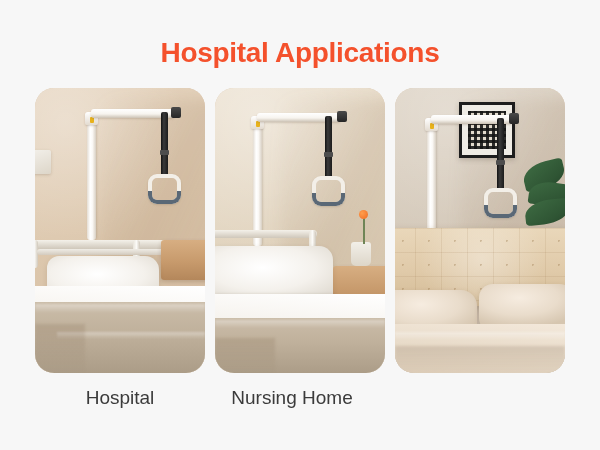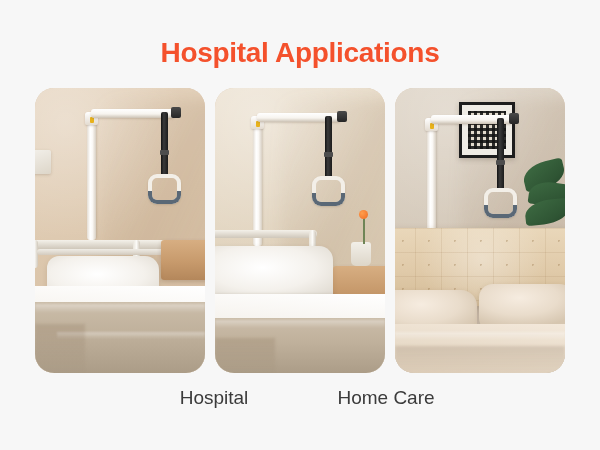--- a/index.html
+++ b/index.html
@@ -279,21 +279,20 @@
   }
 
   
   .caption-row {
     position: absolute;
     top: 386px;
     left: 35px;
     width: 530px;
     display: flex;
     gap: 2px;
-    justify-content: center;
   }
   .caption {
     width: 170px;
     text-align: center;
     font-size: 19px;
     color: #3b3b3b;
     line-height: 24px;
     white-space: nowrap;
   }
 </style>
@@ -410,16 +409,16 @@
       <div class="home-pillow" style="left:84px; top:196px; width:96px; height:46px;"></div>
       <div class="sheet" style="top:236px; height:52px; background:linear-gradient(185deg,#f3e8da 0%,#e8dbc9 50%,#ddcdb8 100%);"></div>
       <div class="fold" style="left:0; top:244px; width:170px; height:8px;"></div>
       <div class="shade" style="left:0; top:258px; width:170px; height:30px;"></div>
     </div>
 
   </div>
 
   <div class="caption-row">
     <div class="caption">Hospital</div>
-    <div class="caption">Home Care</div>
+    <div class="caption">Nursing Home</div>
   </div>
 
 </div>
 
 </body></html>

